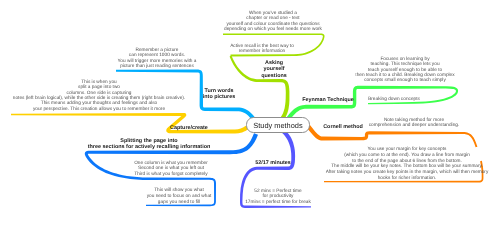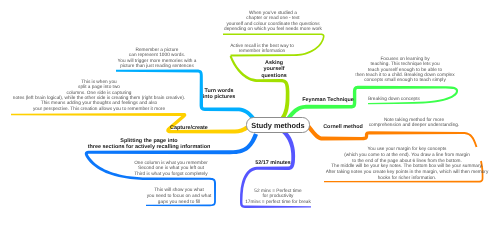--- a/index.html
+++ b/index.html
@@ -10,21 +10,21 @@
   #map{position:absolute;inset:0;width:500px;height:216px;}
   svg.lines{position:absolute;left:0;top:0;width:500px;height:216px;}
   .note{position:absolute;text-align:center;white-space:pre;
         font-size:4.75px;line-height:5.32px;color:#4f4f4f;
         transform:translateX(-50%);}
   .lbl{position:absolute;font-weight:bold;font-size:5.4px;color:#1c1c1c;
        white-space:pre;text-align:center;line-height:6.3px;
        transform:translateX(-50%);}
   .center-node{position:absolute;background:#fff;border:1px solid #8d8d8d;
        border-radius:7.5px;display:flex;align-items:center;justify-content:center;
-       font-weight:bold;font-size:7.4px;color:#1c1c1c;}
+       font-weight:normal;font-size:7.4px;color:#1c1c1c;}
 </style>
 </head>
 <body>
 
 <div id="map">
   <svg class="lines" viewBox="0 0 500 216">
     <path fill="#00aeff" d="M255.6 118.3L253.6 115.7L252.0 114.0L250.4 112.4L248.7 111.1L247.0 109.9L245.1 109.0L243.2 108.3L241.2 107.8L239.2 107.5L237.0 107.4L205.1 107.6L203.9 107.5L203.4 107.2L203.2 107.0L203.0 106.1L203.0 104.5L202.8 76.0L202.7 74.2L202.4 72.6L202.2 71.9L201.8 71.2L201.2 70.6L200.6 70.2L199.9 69.9L198.3 69.6L196.5 69.5L116.0 69.8L116.0 71.8L196.5 72.5L198.0 72.5L198.9 72.7L199.4 73.0L199.6 73.4L199.8 75.1L199.6 105.5L199.8 107.3L200.0 108.1L200.4 108.9L200.9 109.6L201.6 110.1L202.4 110.5L203.2 110.8L205.0 111.0L237.0 111.2L238.8 111.3L240.5 111.5L242.1 111.9L244.0 112.8L245.5 113.6L246.9 114.6L248.3 115.8L249.6 117.2L251.0 118.8L252.4 120.7Z"></path>
     <path fill="#ffd000" d="M245.8 125.8L243.5 127.2L242.4 127.8L240.7 128.5L238.0 129.2L234.9 129.5L232.0 129.6L171.0 129.9L169.3 129.7L169.5 129.9L169.6 130.3L169.6 130.6L170.6 129.4L184.1 118.0L185.4 116.7L186.0 116.1L186.4 115.0L185.8 113.5L184.8 113.0L184.0 112.9L11.0 113.7L11.0 115.2L182.0 116.0L184.0 116.1L183.6 115.9L183.2 114.7L183.3 114.3L181.9 115.6L168.4 127.0L167.1 128.3L166.6 129.0L166.3 129.9L166.3 130.9L166.7 131.9L167.5 132.6L168.3 133.0L169.1 133.2L171.0 133.3L232.0 133.6L235.1 133.6L238.6 133.2L240.7 132.8L242.1 132.4L244.1 131.6L245.5 130.9L248.2 129.2Z"></path>
     <path fill="#0b77fb" d="M254.0 133.2L252.4 137.1L250.7 140.4L249.0 143.0L247.9 144.3L246.8 145.4L245.6 146.4L244.4 147.2L243.2 147.9L241.9 148.5L239.1 149.4L235.9 149.9L233.1 150.2L230.0 150.2L90.0 150.7L88.0 150.8L87.1 151.0L86.3 151.3L85.6 151.7L85.0 152.5L84.8 153.4L84.8 154.2L85.3 155.8L86.1 157.2L88.0 159.9L90.1 162.4L92.5 164.7L95.1 166.8L97.4 168.4L99.9 169.9L102.5 171.3L105.8 172.9L108.8 174.0L111.8 175.1L114.9 176.0L118.9 177.0L124.4 178.1L130.2 178.9L136.3 179.5L142.6 179.9L149.2 180.0L209.0 179.8L211.5 179.9L212.6 180.2L213.2 180.6L213.6 181.1L213.8 181.4L214.0 183.2L214.1 201.0L214.0 202.4L213.8 203.3L213.4 203.8L212.8 204.1L211.7 204.4L210.0 204.4L146.0 204.7L146.0 206.0L210.0 206.2L211.8 206.1L213.3 205.8L214.0 205.6L214.6 205.2L215.0 204.7L215.4 204.1L215.6 203.4L215.9 201.9L216.0 183.1L215.8 181.5L215.6 180.8L215.0 179.6L214.5 179.1L214.0 178.7L212.6 178.1L211.8 178.0L210.0 177.8L149.2 177.6L142.7 177.4L137.2 177.1L132.0 176.6L126.9 175.9L122.8 175.2L119.5 174.4L116.3 173.6L113.2 172.7L110.3 171.7L107.5 170.6L104.8 169.4L102.3 168.1L100.4 167.0L98.1 165.5L96.0 163.9L94.0 162.2L92.6 160.8L90.6 158.5L89.1 156.5L88.3 155.3L87.8 154.1L87.7 153.7L87.6 153.9L88.3 153.8L90.0 153.7L230.0 154.2L233.3 154.1L236.4 153.9L238.8 153.6L240.5 153.2L242.2 152.7L243.9 152.1L245.5 151.3L247.1 150.4L249.5 148.4L250.9 147.1L252.2 145.5L254.3 142.5L256.2 138.9L258.0 134.8Z"></path>
     <path fill="#5656ff" d="M281.6 132.6L283.0 133.8L284.2 135.1L285.3 136.5L286.7 138.4L287.6 140.0L288.6 142.2L289.3 143.9L290.0 146.3L290.5 148.1L290.9 150.7L291.2 153.3L291.3 156.0L291.3 159.4L291.1 162.1L290.8 164.1L290.2 165.5L290.0 165.9L289.5 166.2L288.4 166.4L256.7 166.7L254.8 167.0L253.0 167.5L251.3 168.3L249.3 169.6L248.3 170.4L247.0 171.7L245.9 173.2L244.8 174.9L243.9 176.7L243.0 178.7L242.3 180.8L241.7 183.0L240.7 187.8L240.1 194.6L240.0 202.0L240.1 203.9L240.4 205.4L240.8 206.1L241.3 206.7L241.9 207.2L242.6 207.5L243.3 207.8L245.0 207.9L311.0 207.5L311.0 206.2L246.0 205.6L244.4 205.6L243.4 205.3L242.9 205.1L242.7 204.6L242.5 203.6L242.4 202.0L242.5 198.2L242.7 194.0L243.3 188.2L244.1 184.4L245.4 180.3L246.1 178.5L247.0 176.9L247.9 175.4L248.9 174.1L249.9 172.9L251.0 171.9L252.7 170.9L254.0 170.4L255.4 170.0L256.9 169.8L288.0 170.0L289.2 169.9L290.9 169.5L292.0 168.9L292.9 168.0L293.6 166.9L294.3 164.9L294.8 162.5L295.0 159.6L295.1 156.0L295.0 153.1L294.8 150.2L294.3 147.3L293.8 145.3L293.1 142.6L292.3 140.6L291.2 138.1L290.2 136.3L288.6 134.0L287.3 132.4L285.9 130.9L284.4 129.4Z"></path>

